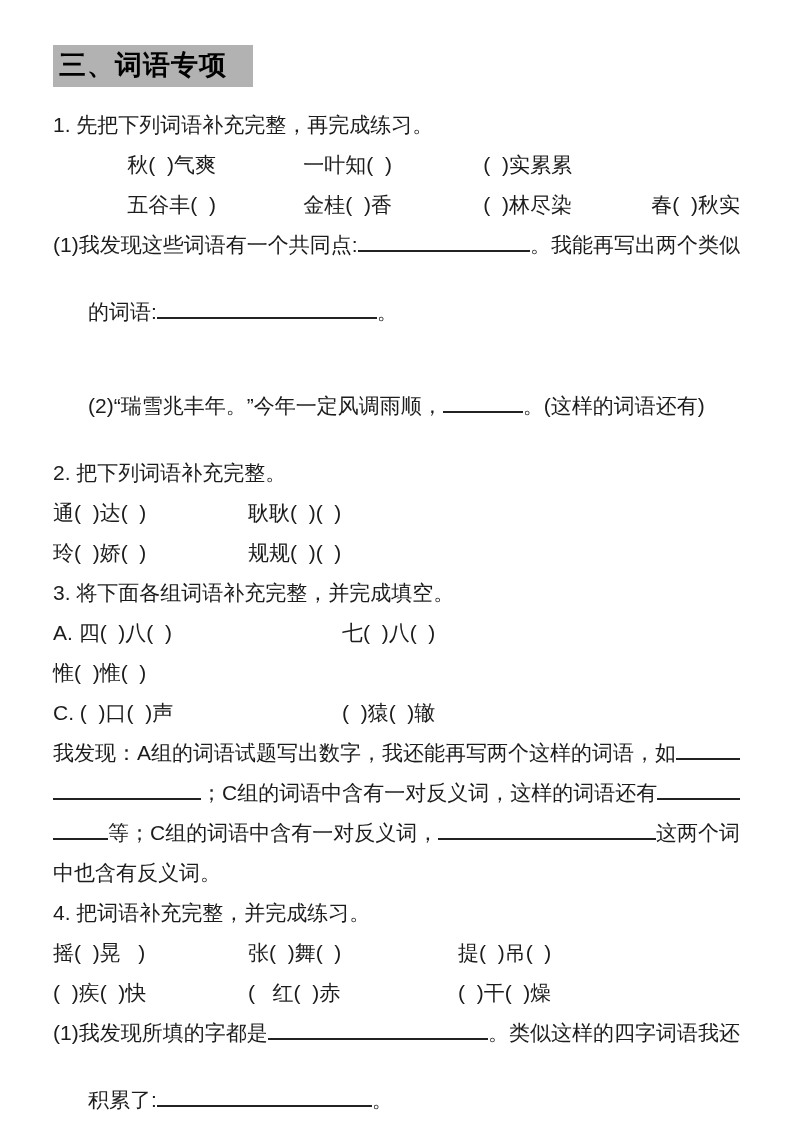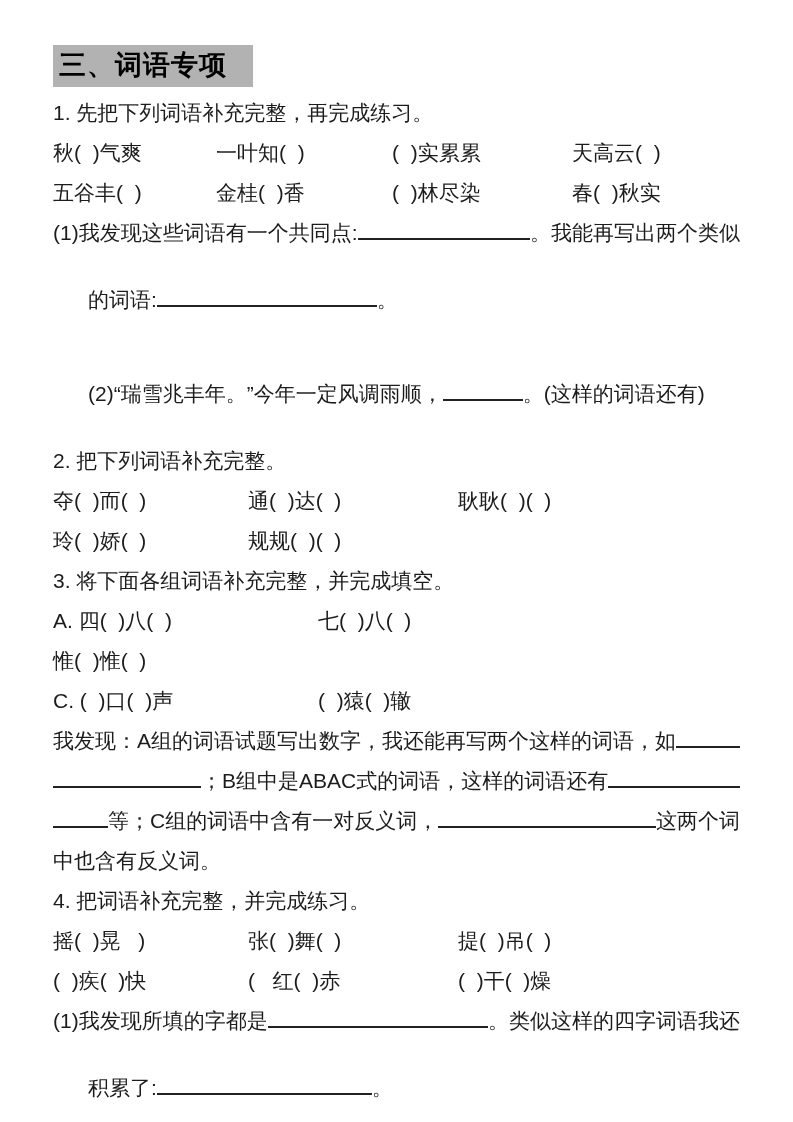--- a/index.html
+++ b/index.html
@@ -8,42 +8,42 @@
     height: 1122px;
     box-sizing: border-box;
     padding: 45px 53px 0 53px;
     background: #ffffff;
     font-family: "Liberation Sans", sans-serif;
     color: #1c1c1c;
     font-size: 21px;
     position: relative;
     overflow: hidden;
   }
-  .title-wrap { margin: 0 0 12px 0; }
+  .title-wrap { margin: 0 0 24px 0; }
   .title {
     display: inline-block;
     background: #b2b2b2;
     color: #000000;
     font-weight: bold;
     font-size: 27px;
     line-height: 1.0;
     padding: 7px 26px 8px 6px;
     letter-spacing: 1px;
   }
   .line {
     min-height: 27px;
     line-height: 27px;
     margin: 0 0 13px 0;
     white-space: pre;
   }
   .fline { display: flex; align-items: baseline; }
   .seg { white-space: pre; }
-  .grid4 { display: grid; grid-template-columns: 163px 176px 180px 1fr; }
+  .grid4 { display: grid; grid-template-columns: 163px 176px 180px 1fr; text-align: right; }
   .grid3 { display: grid; grid-template-columns: 195px 210px 1fr; }
-  .grid2 { display: grid; grid-template-columns: 265px 1fr; }
+  .grid2 { display: grid; grid-template-columns: 265px 1fr; gap: 24px; }
   .word { white-space: pre; }
   .blank {
     display: inline-block;
     height: 0;
     border-bottom: 2px solid #222222;
     vertical-align: baseline;
   }
   .bfill { flex: 1 1 auto; min-width: 30px; }
   .w220 { width: 220px; }
   .w215 { width: 215px; }
@@ -60,21 +60,20 @@
     <span class="title">三、词语专项</span>
   </div>
 
   <section>
     <div class="line">1. 先把下列词语补充完整，再完成练习。</div>
 
     <div class="line grid4">
       <span class="word">秋(  )气爽</span>
       <span class="word">一叶知(  )</span>
       <span class="word">(  )实累累</span>
-      <span class="word">天高云(  )</span>
     </div>
     <div class="line grid4">
       <span class="word">五谷丰(  )</span>
       <span class="word">金桂(  )香</span>
       <span class="word">(  )林尽染</span>
       <span class="word">春(  )秋实</span>
     </div>
 
     <div class="line fline">
       <span class="seg">(1)我发现这些词语有一个共同点:</span>
@@ -85,21 +84,20 @@
       <span class="seg">的词语:</span><span class="blank w220"></span><span class="seg">。</span>
     </div>
     <div class="line">
       <span class="seg">(2)“瑞雪兆丰年。”今年一定风调雨顺，</span><span class="blank w80"></span><span class="seg">。(这样的词语还有)</span>
     </div>
   </section>
 
   <section>
     <div class="line">2. 把下列词语补充完整。</div>
     <div class="line grid3">
-      <span class="word">夺(  )而(  )</span>
       <span class="word">通(  )达(  )</span>
       <span class="word">耿耿(  )(  )</span>
     </div>
     <div class="line grid3">
       <span class="word">玲(  )娇(  )</span>
       <span class="word">规规(  )(  )</span>
     </div>
   </section>
 
   <section>
@@ -115,21 +113,21 @@
       <span class="word">C. (  )口(  )声</span>
       <span class="word">(  )猿(  )辙</span>
     </div>
 
     <div class="line fline">
       <span class="seg">我发现：A组的词语试题写出数字，我还能再写两个这样的词语，如</span>
       <span class="blank bfill"></span>
     </div>
     <div class="line fline">
       <span class="blank w148"></span>
-      <span class="seg">；B组中是ABAC式的词语，这样的词语还有</span>
+      <span class="seg">；C组的词语中含有一对反义词，这样的词语还有</span>
       <span class="blank bfill"></span>
     </div>
     <div class="line fline">
       <span class="blank w55"></span>
       <span class="seg">等；C组的词语中含有一对反义词，</span>
       <span class="blank bfill"></span>
       <span class="seg">这两个词</span>
     </div>
     <div class="line">中也含有反义词。</div>
   </section>

